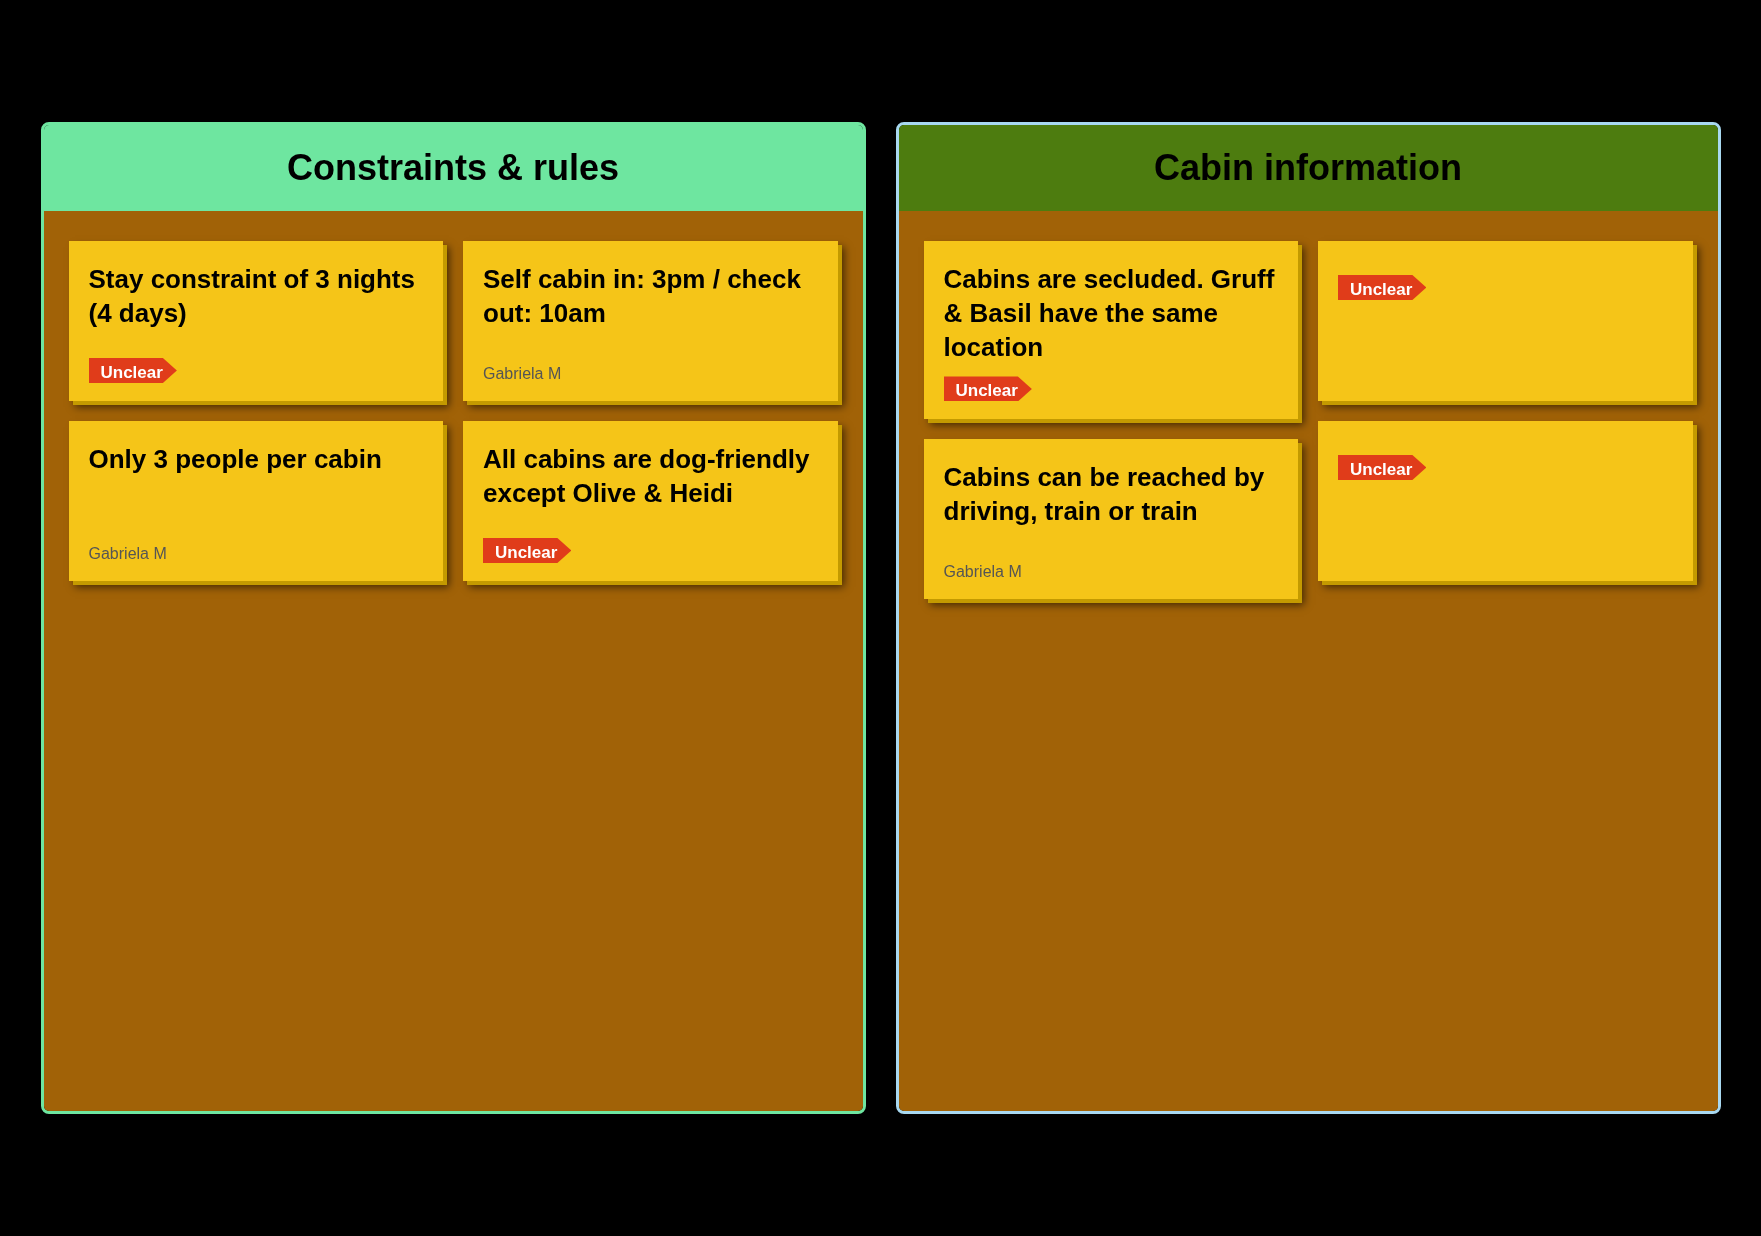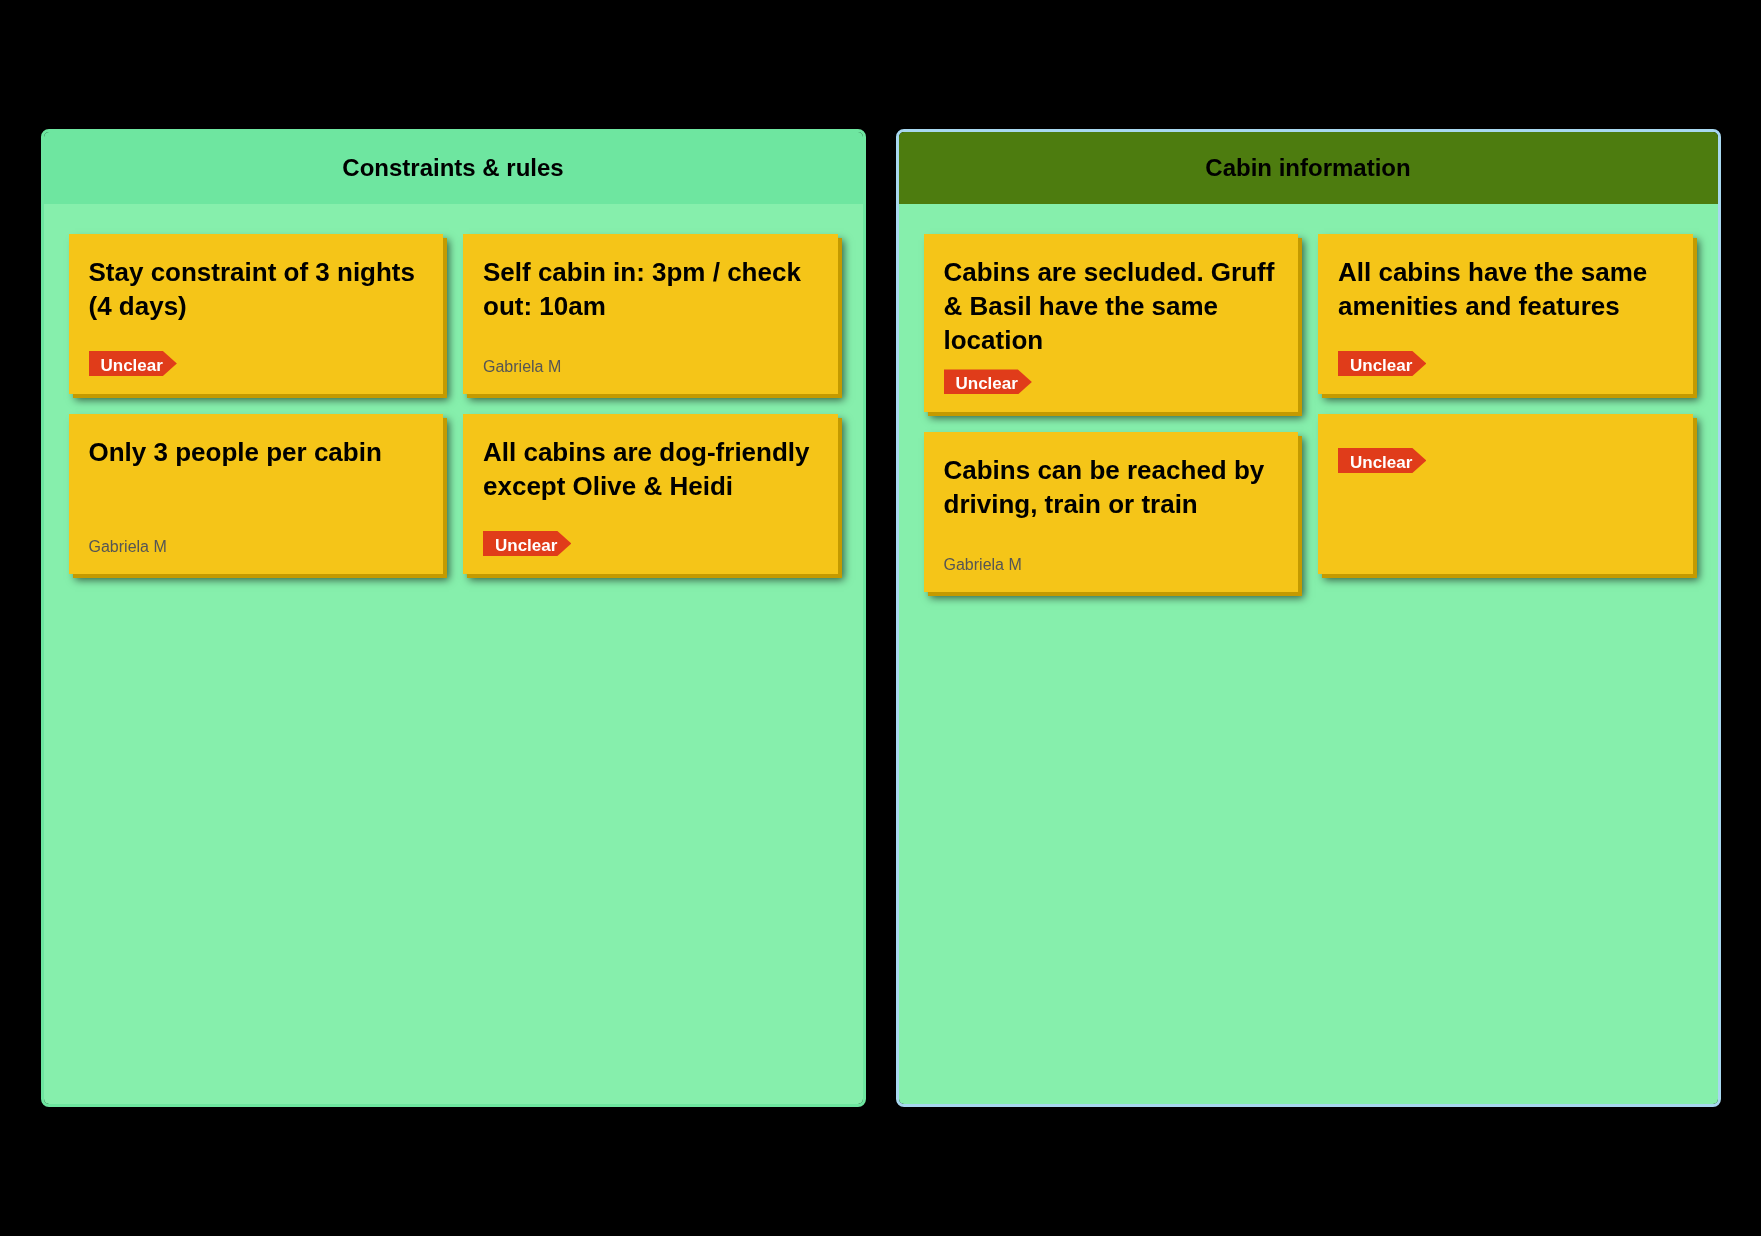--- a/index.html
+++ b/index.html
@@ -27,32 +27,32 @@
     }
     .section-constraints {
       border: 3px solid #6ee6a0;
     }
     .section-cabin {
       border: 3px solid #a8d8f0;
     }
     .section-header {
       padding: 22px 30px;
       text-align: center;
-      font-size: 24px;
+      font-size: 36px;
       font-weight: 900;
       color: #000;
     }
     .section-constraints .section-header {
       background: #6ee6a0;
     }
     .section-cabin .section-header {
       background: #4d7c0f;
     }
     .section-body {
-      background: #86efac;
+      background: #a16207;
       padding: 30px 25px;
       display: flex;
       gap: 20px;
       min-height: 900px;
     }
     .notes-column {
       flex: 1;
       display: flex;
       flex-direction: column;
       gap: 20px;
@@ -169,21 +169,20 @@
             <div class="sticky-note-text">Cabins can be reached by driving, train or train</div>
             <div class="sticky-note-author">Gabriela M</div>
           </div>
         </div>
       </div>
 
       <div class="notes-column">
 
         <div class="note-shadow-wrap">
           <div class="sticky-note">
-            <div class="sticky-note-text">All cabins have the same amenities and features</div>
             <div class="unclear-badge">Unclear</div>
           </div>
         </div>
 
         <div class="note-shadow-wrap">
           <div class="sticky-note">
             <div class="unclear-badge">Unclear</div>
           </div>
         </div>
       </div>

